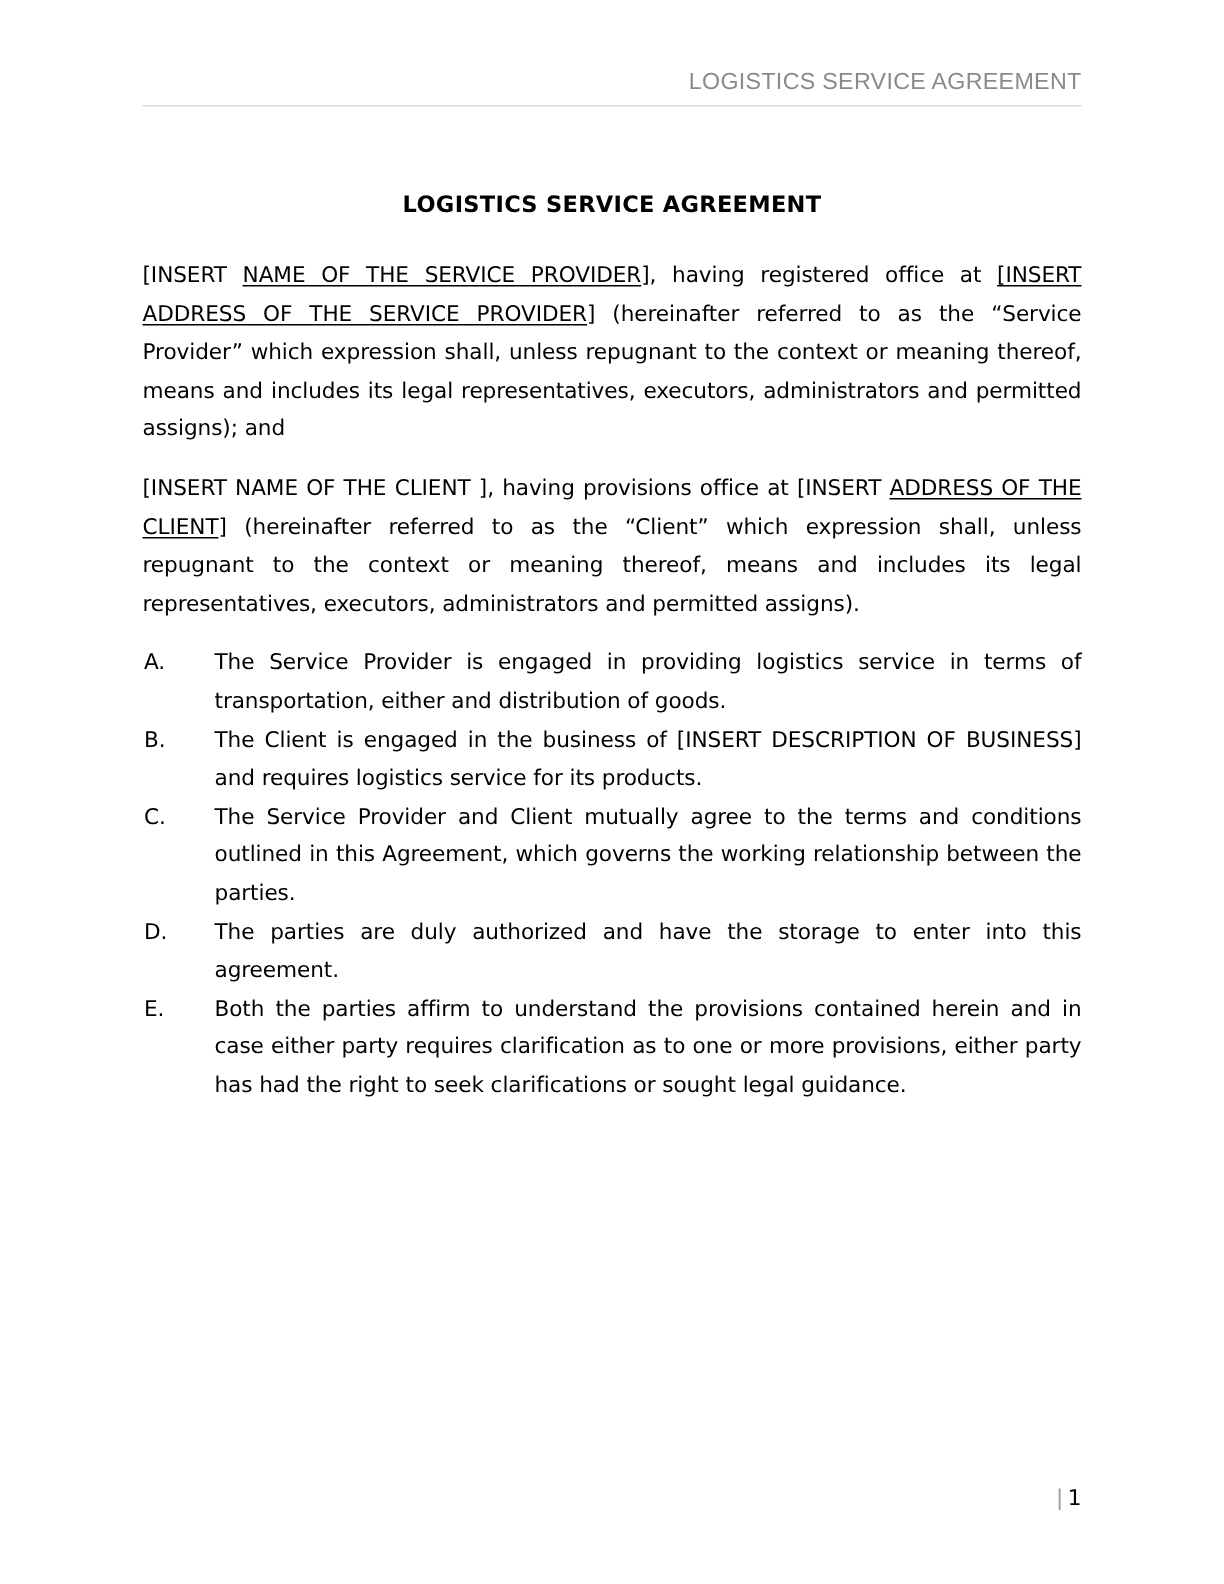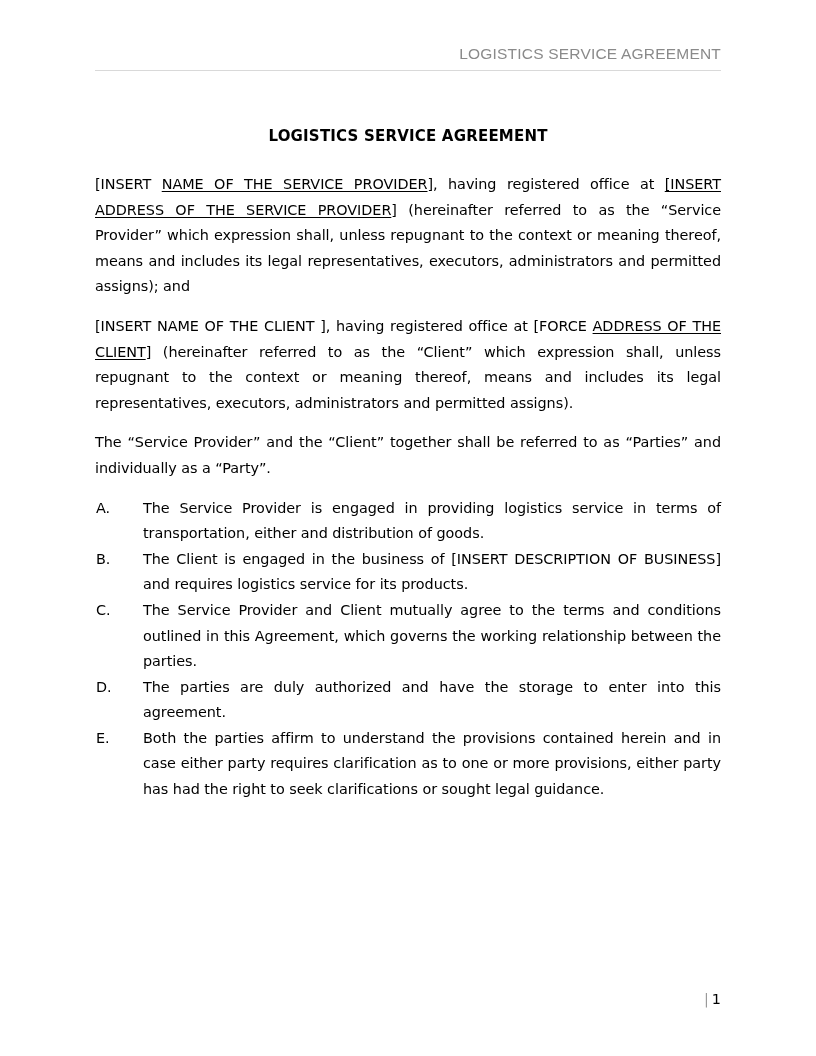--- a/index.html
+++ b/index.html
@@ -146,24 +146,23 @@
   <div class="content">
 
     <h1 class="doc-title">LOGISTICS SERVICE AGREEMENT</h1>
 
 
     <p class="para">
       <span>[INSERT </span><span class="u">NAME OF THE SERVICE PROVIDER</span><span>],  having registered office at </span><span class="u">[INSERT ADDRESS OF THE SERVICE PROVIDER</span><span>] (hereinafter referred to as the “Service Provider” which expression shall, unless repugnant to the context or meaning thereof, means and includes its legal representatives, executors, administrators and permitted assigns); and</span>
     </p>
 
     <p class="para">
-      <span>[INSERT NAME OF THE CLIENT ],  having registered office at [FORCE </span><span class="u">ADDRESS OF THE CLIENT</span><span>] (hereinafter referred to as the “Client” which expression shall, unless repugnant to the context or meaning thereof, means and includes its legal representatives, executors, administrators and permitted assigns).</span>
+      <span>[INSERT NAME OF THE CLIENT ],  having provisions office at [INSERT </span><span class="u">ADDRESS OF THE CLIENT</span><span>] (hereinafter referred to as the “Client” which expression shall, unless repugnant to the context or meaning thereof, means and includes its legal representatives, executors, administrators and permitted assigns).</span>
     </p>
 
-    <p class="para">The “Service Provider” and the “Client” together shall be referred to as “Parties” and individually as a “Party”.</p>
 
 
     <ol class="clause-list">
       <li class="clause">
         <span class="clause-marker">A.</span>
         <span class="clause-body">The Service Provider is engaged in providing logistics service in terms of transportation, either and distribution of goods.</span>
       </li>
       <li class="clause">
         <span class="clause-marker">B.</span>
         <span class="clause-body">The Client is engaged in the business of [INSERT DESCRIPTION OF BUSINESS] and requires logistics service for its products.</span>

